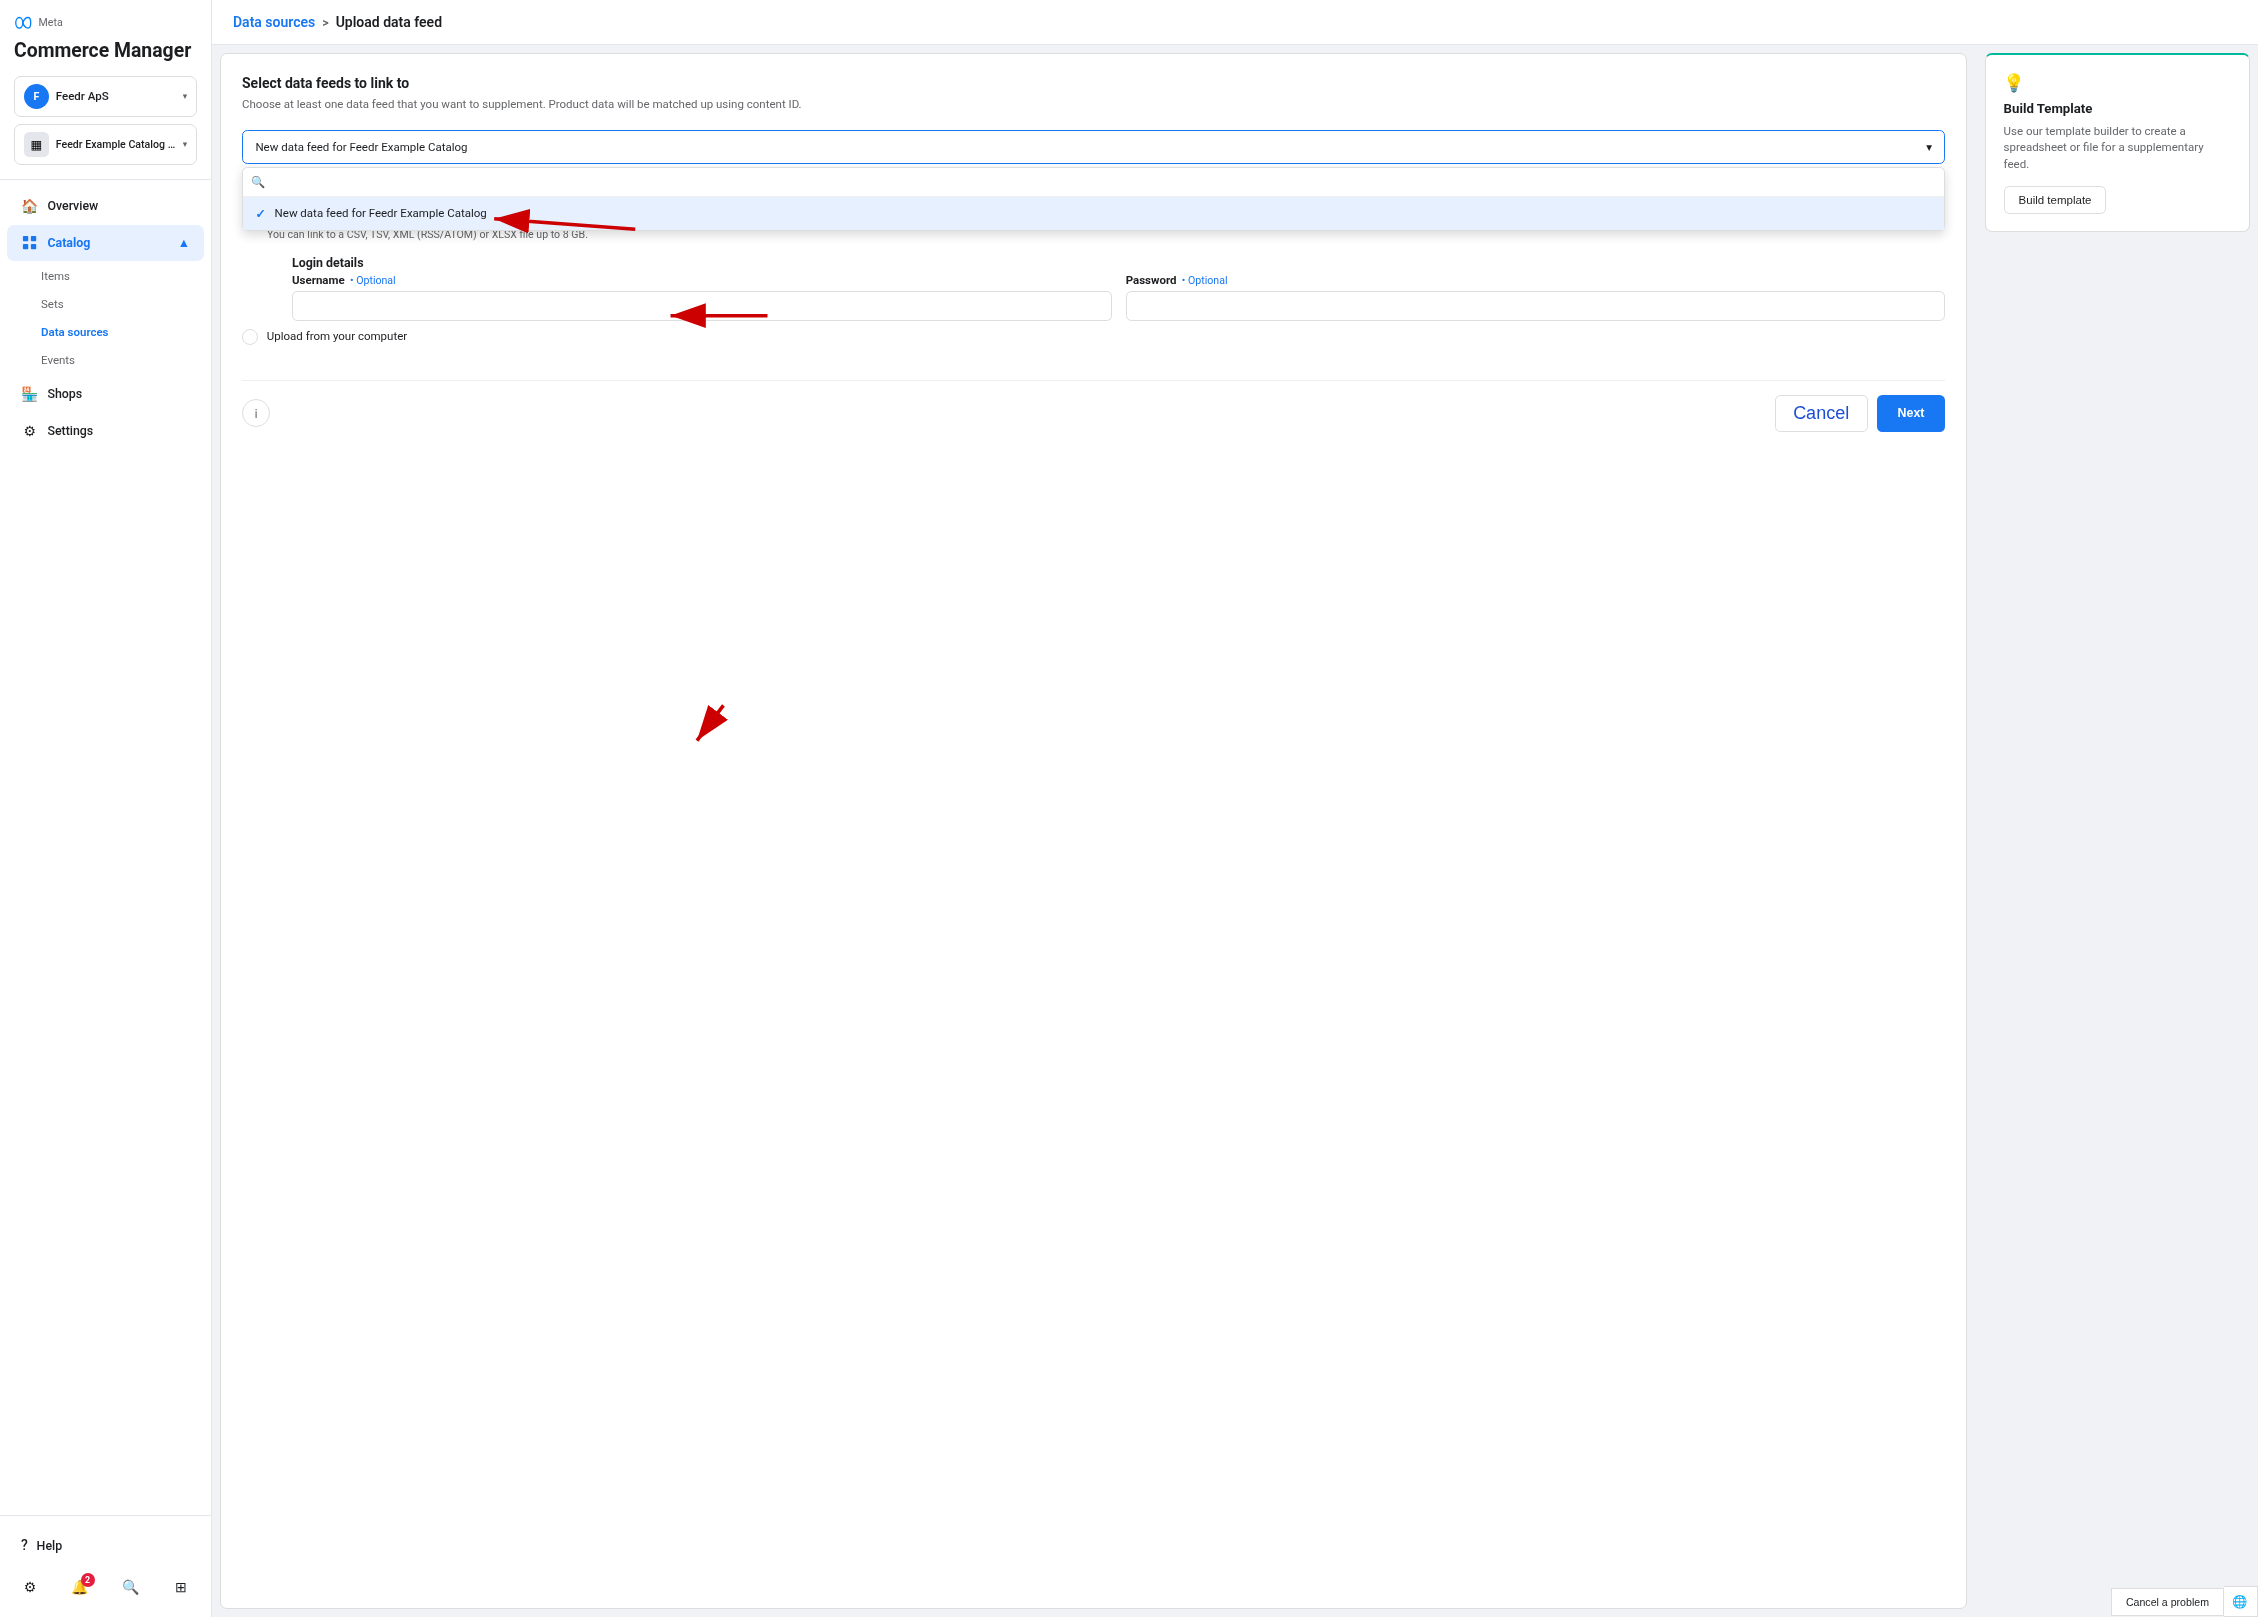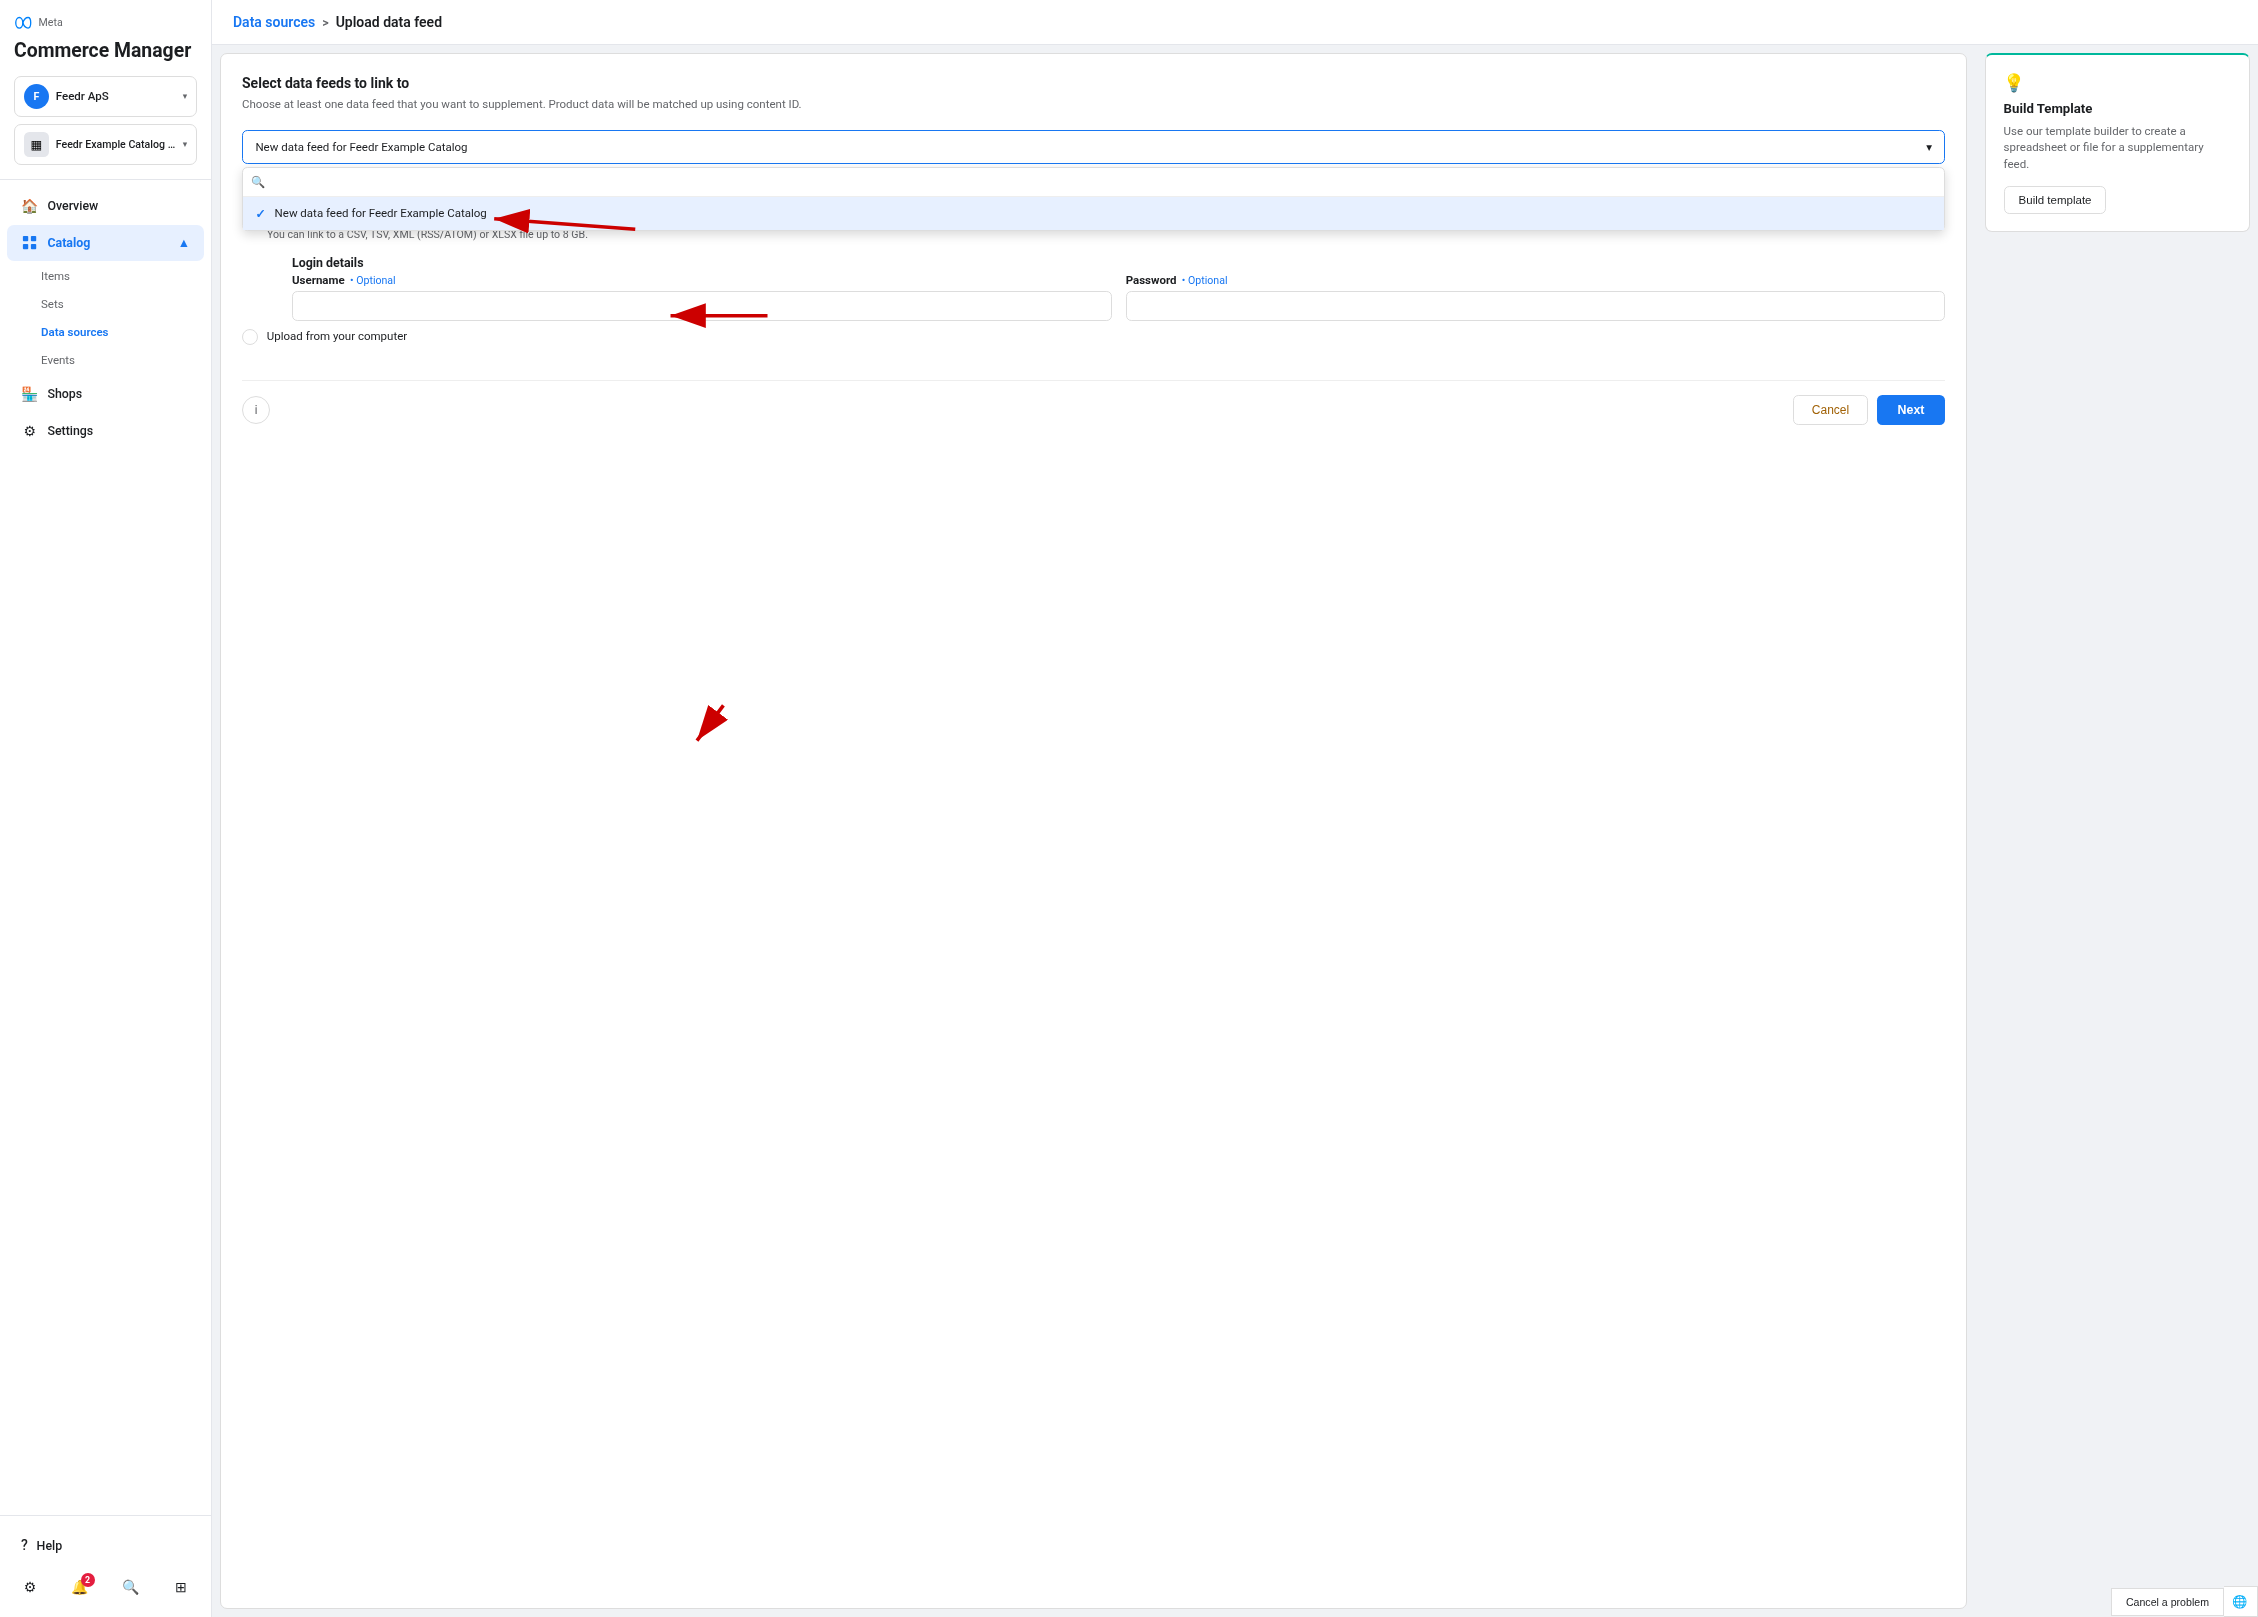--- a/index.html
+++ b/index.html
@@ -84,21 +84,21 @@
 
     
     .upload-option { display: flex; align-items: flex-start; gap: 8.8px; cursor: pointer; margin-top: 8px; }
     .upload-radio-empty { width: 16px; height: 16px; border-radius: 50%; border: 1.8px solid #ddd; flex-shrink: 0; }
     .upload-label { font-size: 11.5px; color: #1c1e21; }
 
     
     .form-footer { display: flex; align-items: center; justify-content: space-between; margin-top: 35px; padding-top: 14px; border-top: 0.9px solid #eee; }
     .info-btn { width: 28px; height: 28px; border-radius: 50%; border: 0.9px solid #ddd; display: flex; align-items: center; justify-content: center; cursor: pointer; color: #65676b; font-size: 12.4px; }
     .footer-actions { display: flex; gap: 8.8px; }
-    .cancel-btn { padding: 7px 17.6px; border: 0.9px solid #ddd; border-radius: 5.3px; background: #fff; cursor: pointer; font-size: 12px; font-weight: 500; color: #a16207; }
+    .cancel-btn { padding: 7px 17.6px; border: 0.9px solid #ddd; border-radius: 5.3px; background: #fff; cursor: pointer; font-size: 18px; font-weight: 500; color: #1d4ed8; }
     .next-btn { padding: 7px 21px; border: none; border-radius: 5.3px; background: #1877f2; cursor: pointer; font-size: 12.4px; font-weight: 600; color: #fff; }
 
     
     .side-card { width: 265px; background: #fff; border-radius: 7px; padding: 17.6px; border: 0.9px solid #ddd; border-top: 2.6px solid #00b89c; height: fit-content; }
     .side-card-icon { font-size: 17.6px; margin-bottom: 8.8px; color: #00b89c; }
     .side-card h3 { font-size: 13.2px; font-weight: 700; margin-bottom: 7px; color: #1c1e21; }
     .side-card p { font-size: 11.5px; color: #65676b; margin-bottom: 14px; line-height: 1.4; }
     .build-template-btn { padding: 7px 14px; border: 0.9px solid #ddd; border-radius: 5.3px; background: #fff; cursor: pointer; font-size: 11.5px; font-weight: 500; color: #1c1e21; }
 
     

